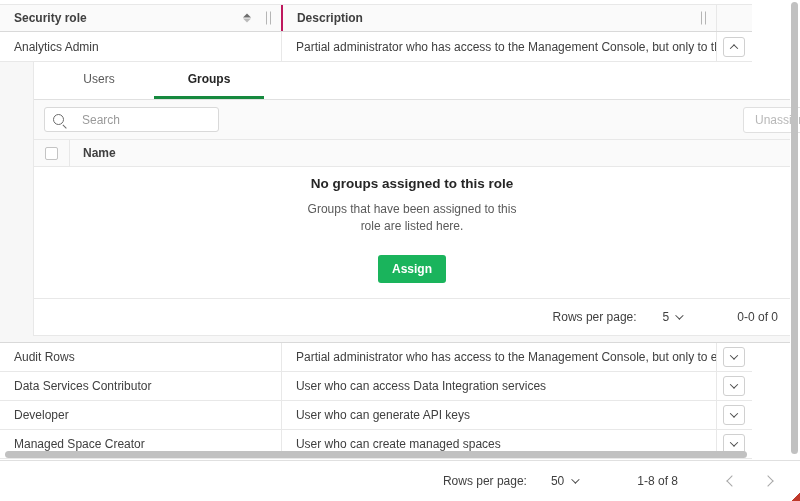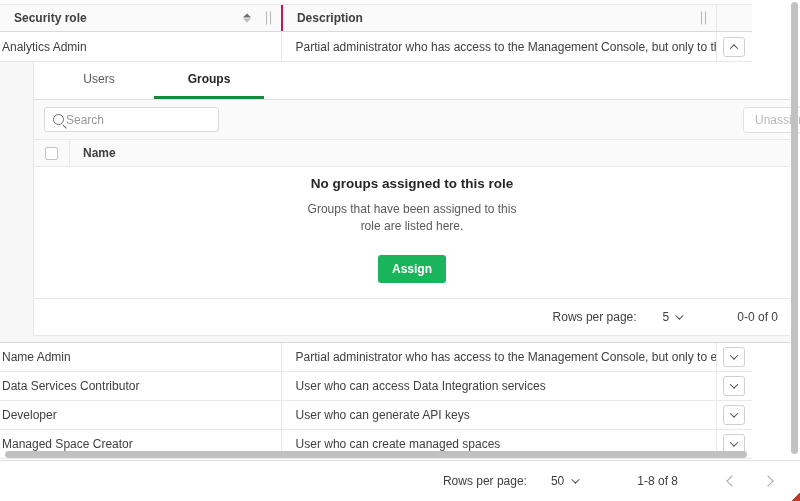--- a/index.html
+++ b/index.html
@@ -55,21 +55,21 @@
   }
   .resize-grip i { display: block; width: 1px; height: 13px; background: #b5b5b5; }
 
   .row {
     display: flex;
     height: 29px;
     border-bottom: 1px solid #e8e8e8;
     background: #ffffff;
   }
   .cell { display: flex; align-items: center; font-size: 12px; color: #404040; overflow: hidden; white-space: nowrap; }
-  .c-role { width: 295px; padding-left: 2px; }
+  .c-role { width: 295px; padding-left: 14px; }
   .c-desc { width: 457px; padding-left: 14px; border-left: 1px solid #e8e8e8; }
   .c-act  { width: 38px; border-left: 1px solid #e8e8e8; display: flex; align-items: center; justify-content: center; }
 
   .chev-btn {
     width: 22px; height: 20px;
     border: 1px solid #d0d0d0; border-radius: 3px;
     background: #ffffff;
     display: flex; align-items: center; justify-content: center;
     cursor: pointer;
   }
@@ -122,21 +122,21 @@
     background: #fafafa;
     border-bottom: 1px solid #e8e8e8;
     display: flex; align-items: center; justify-content: space-between;
     padding: 0 0 0 10px;
     position: relative;
   }
   .search-box {
     width: 175px; height: 25px;
     background: #ffffff;
     border: 1px solid #d9d9d9; border-radius: 3px;
-    display: flex; align-items: center; gap: 2px;
+    display: flex; align-items: center; gap: 18px;
     padding: 0 8px;
   }
   .search-input {
     border: none; outline: none;
     font-family: "Liberation Sans", sans-serif;
     font-size: 12px; color: #404040;
     background: transparent;
     width: 130px;
   }
   .search-input::placeholder { color: #9a9a9a; }
@@ -340,21 +340,21 @@
             <span>5</span>
             <span class="caret"></span>
           </span>
           <span class="pg-range">0-0 of 0</span>
         </div>
 
       </div>
     </div>
 
     <div class="row">
-      <div class="cell c-role">Name Admin</div>
+      <div class="cell c-role">Audit Rows</div>
       <div class="cell c-desc">Partial administrator who has access to the Management Console, but only to events</div>
       <div class="cell c-act">
         <div class="chev-btn">
           <span class="chev down"></span>
         </div>
       </div>
     </div>
 
     <div class="row">
       <div class="cell c-role">Data Services Contributor</div>

